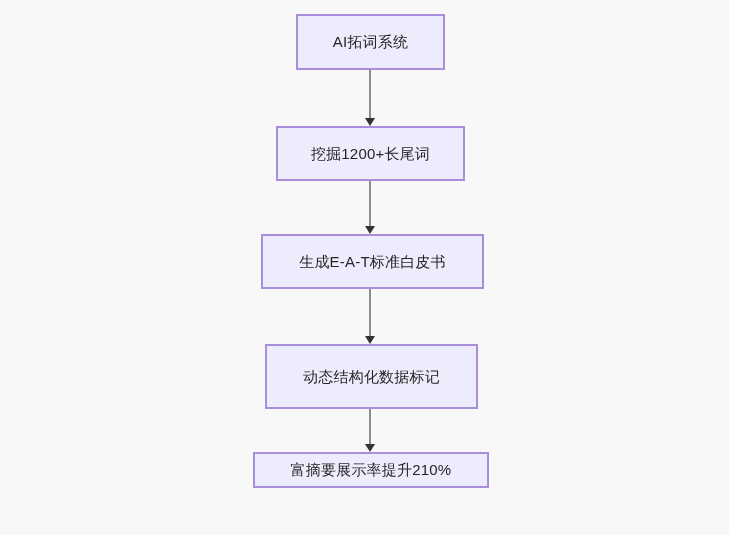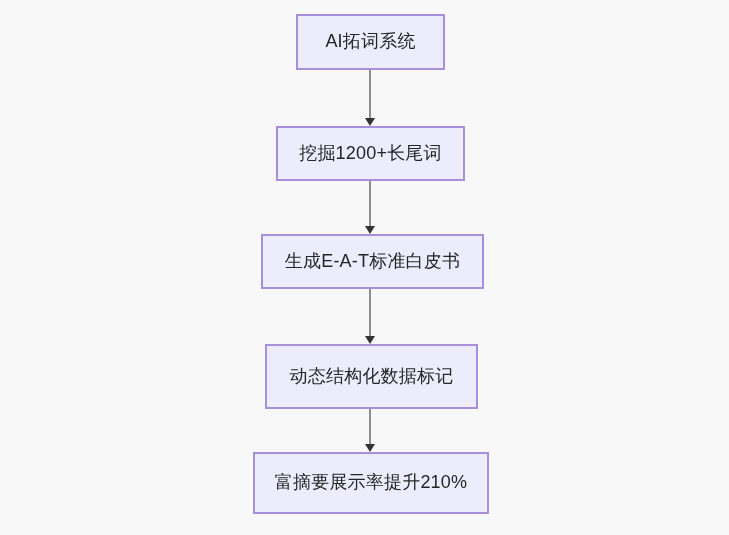--- a/index.html
+++ b/index.html
@@ -20,21 +20,21 @@
   }
   .node {
     position: absolute;
     box-sizing: border-box;
     background: #ececfd;
     border: 2px solid #a98fd9;
     display: flex;
     align-items: center;
     justify-content: center;
     color: #262626;
-    font-size: 18px;
+    font-size: 15px;
     line-height: 1.2;
     white-space: nowrap;
     letter-spacing: 0.2px;
   }
   .node-label {
     display: block;
   }
   .edge {
     position: absolute;
     width: 2px;
@@ -75,17 +75,17 @@
   </div>
 
   <div class="node" style="left:261px; top:234px; width:223px; height:55px;text-align:right;">
     <span class="node-label">生成E-A-T标准白皮书</span>
   </div>
 
   <div class="node" style="left:265px; top:344px; width:213px; height:65px;">
     <span class="node-label">动态结构化数据标记</span>
   </div>
 
-  <div class="node" style="left:253px; top:452px; width:236px; height:62px;">
+  <div class="node" style="left:253px; top:452px; width:236px; height:36px;">
     <span class="node-label">富摘要展示率提升210%</span>
   </div>
 
 </div>
 
 </body></html>

